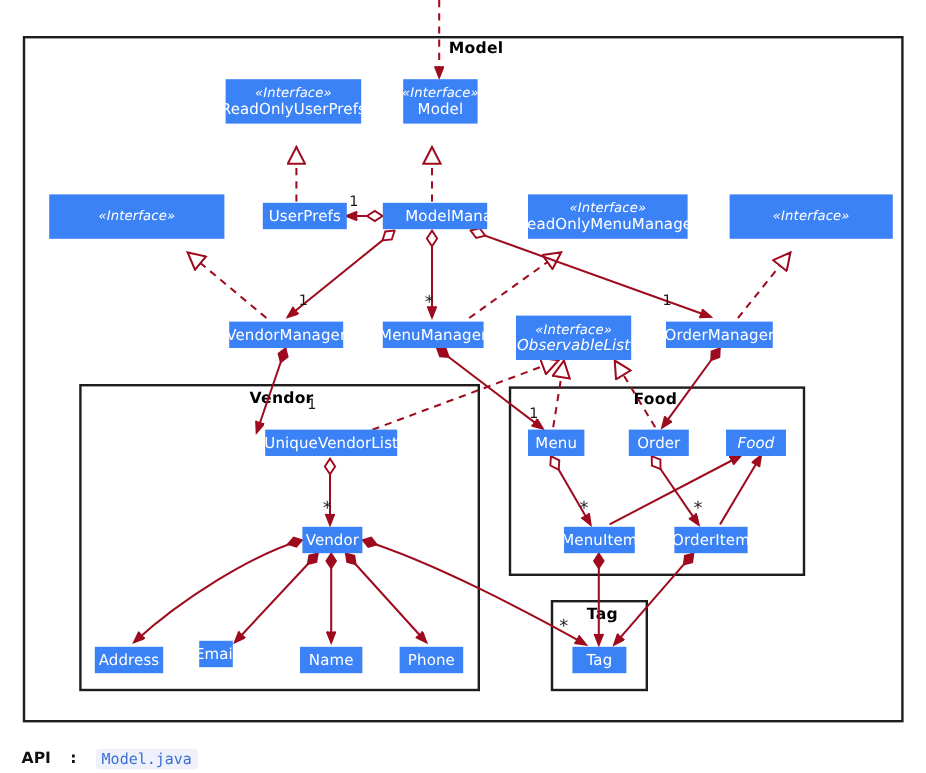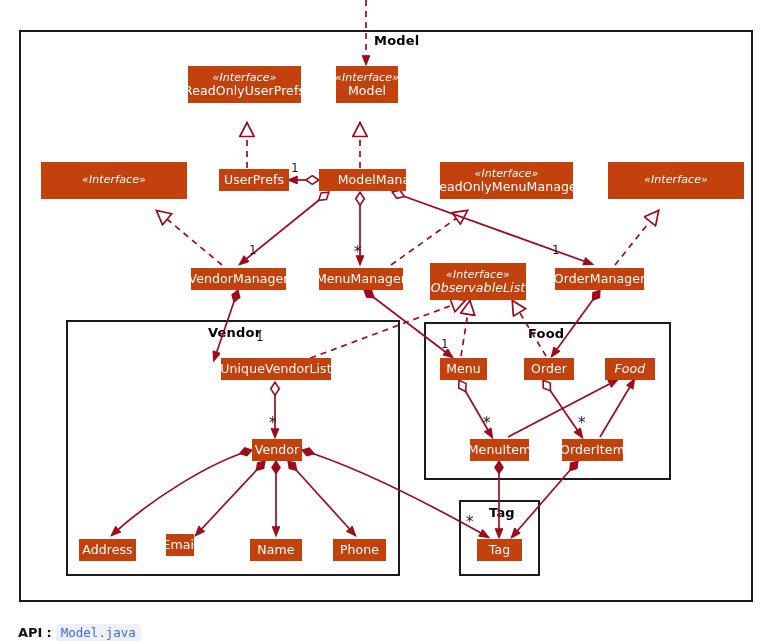--- a/index.html
+++ b/index.html
@@ -14,40 +14,40 @@
 
   
   .pkg{position:absolute;border:2px solid #1c1c1c;background:transparent;box-sizing:border-box;}
   .pkg-title{
     position:absolute;font-weight:bold;font-size:13px;color:#000;
     letter-spacing:.2px;background:#fff;padding:0 3px;white-space:nowrap;
   }
 
   
   .node{
-    position:absolute;background:#c2410c;color:#ffffff;box-sizing:border-box;
+    position:absolute;background:#3b82f6;color:#ffffff;box-sizing:border-box;
     display:flex;flex-direction:column;align-items:center;justify-content:center;
     font-size:12.5px;line-height:1.08;text-align:center;white-space:nowrap;
     letter-spacing:.1px;
   }
   .node .stereo{font-style:italic;font-size:11px;line-height:1.1;}
   .node .nm{line-height:1.1;}
   .node.abstract .nm{font-style:italic;}
 
   
   .mult{
     position:absolute;font-size:12px;color:#1a1a1a;font-weight:normal;
     font-family:"DejaVu Sans","Liberation Sans",sans-serif;white-space:nowrap;
   }
   .mult.star{font-size:15px;line-height:8px;}
 
   
   #api{
     position:absolute;left:18px;top:624px;font-size:13px;font-weight:bold;color:#111;
-    display:flex;align-items:center;gap:4px;white-space:nowrap;
+    display:flex;align-items:center;gap:16px;white-space:nowrap;
   }
   #api .code{
     font-family:"DejaVu Sans Mono","Liberation Mono",monospace;
     font-weight:normal;font-size:12.5px;color:#3b6fd4;
     background:#eef1fb;border-radius:3px;padding:1px 5px;
   }
 </style>
 </head>
 <body>
 

